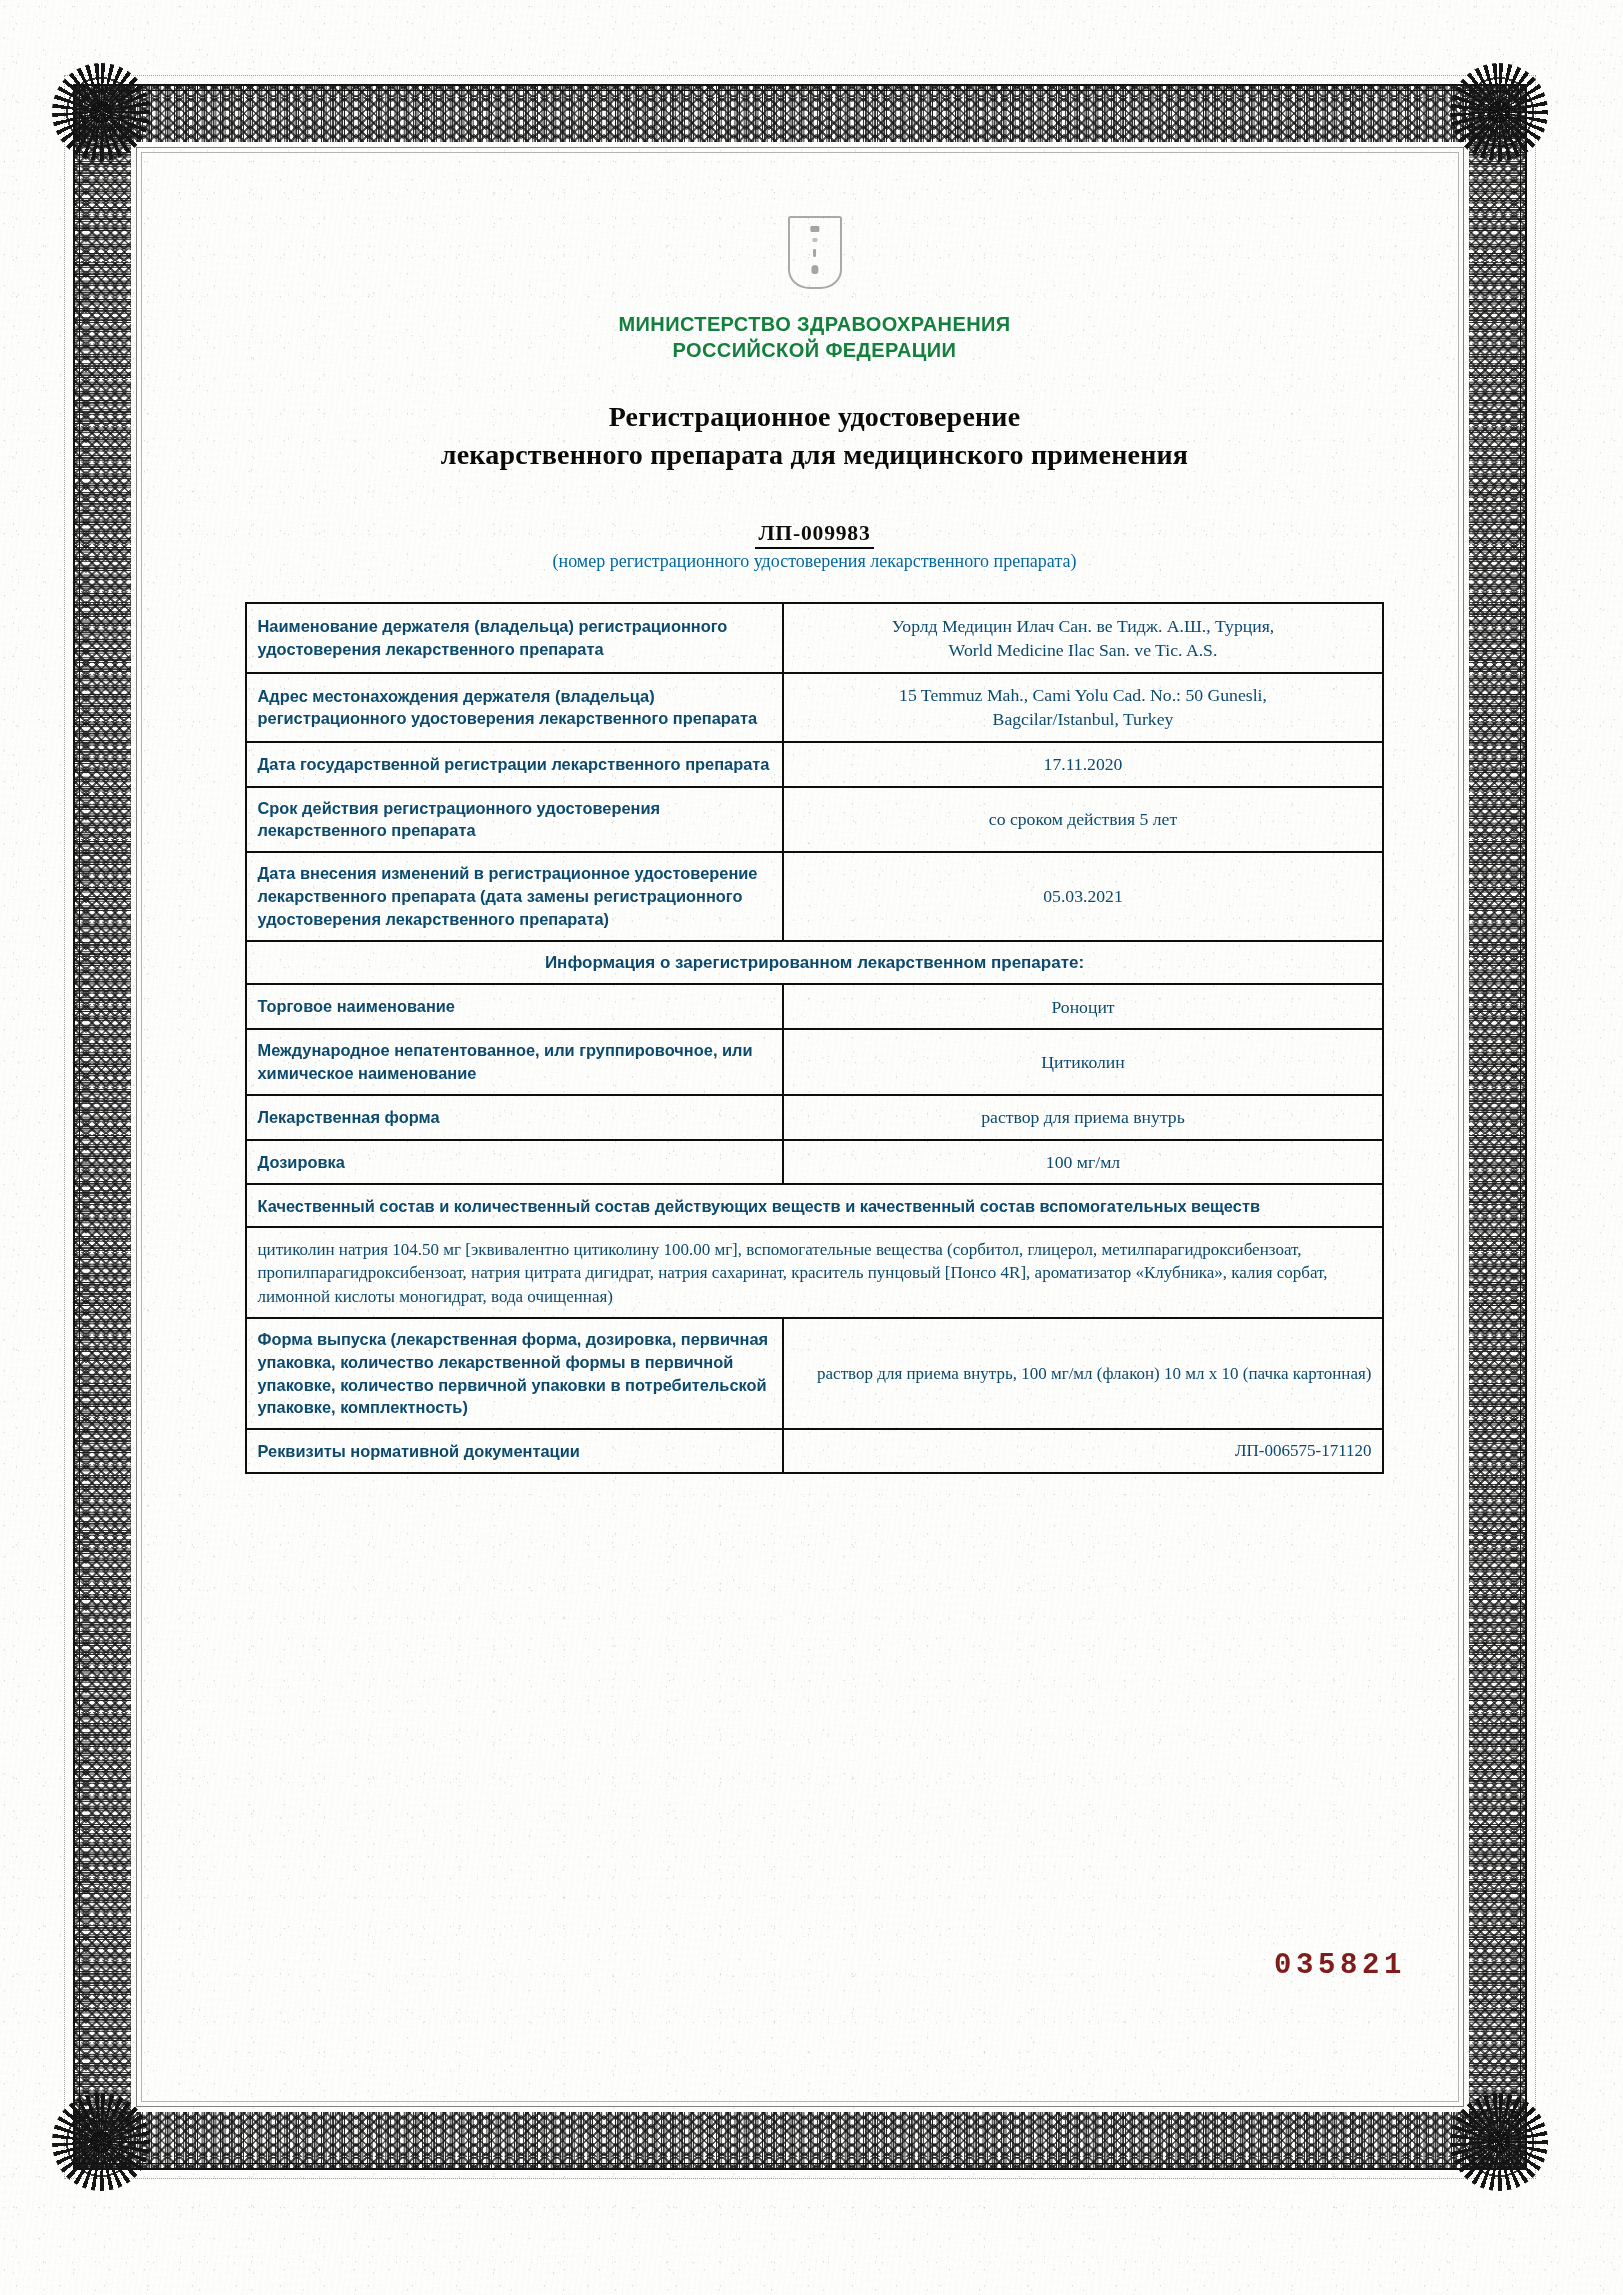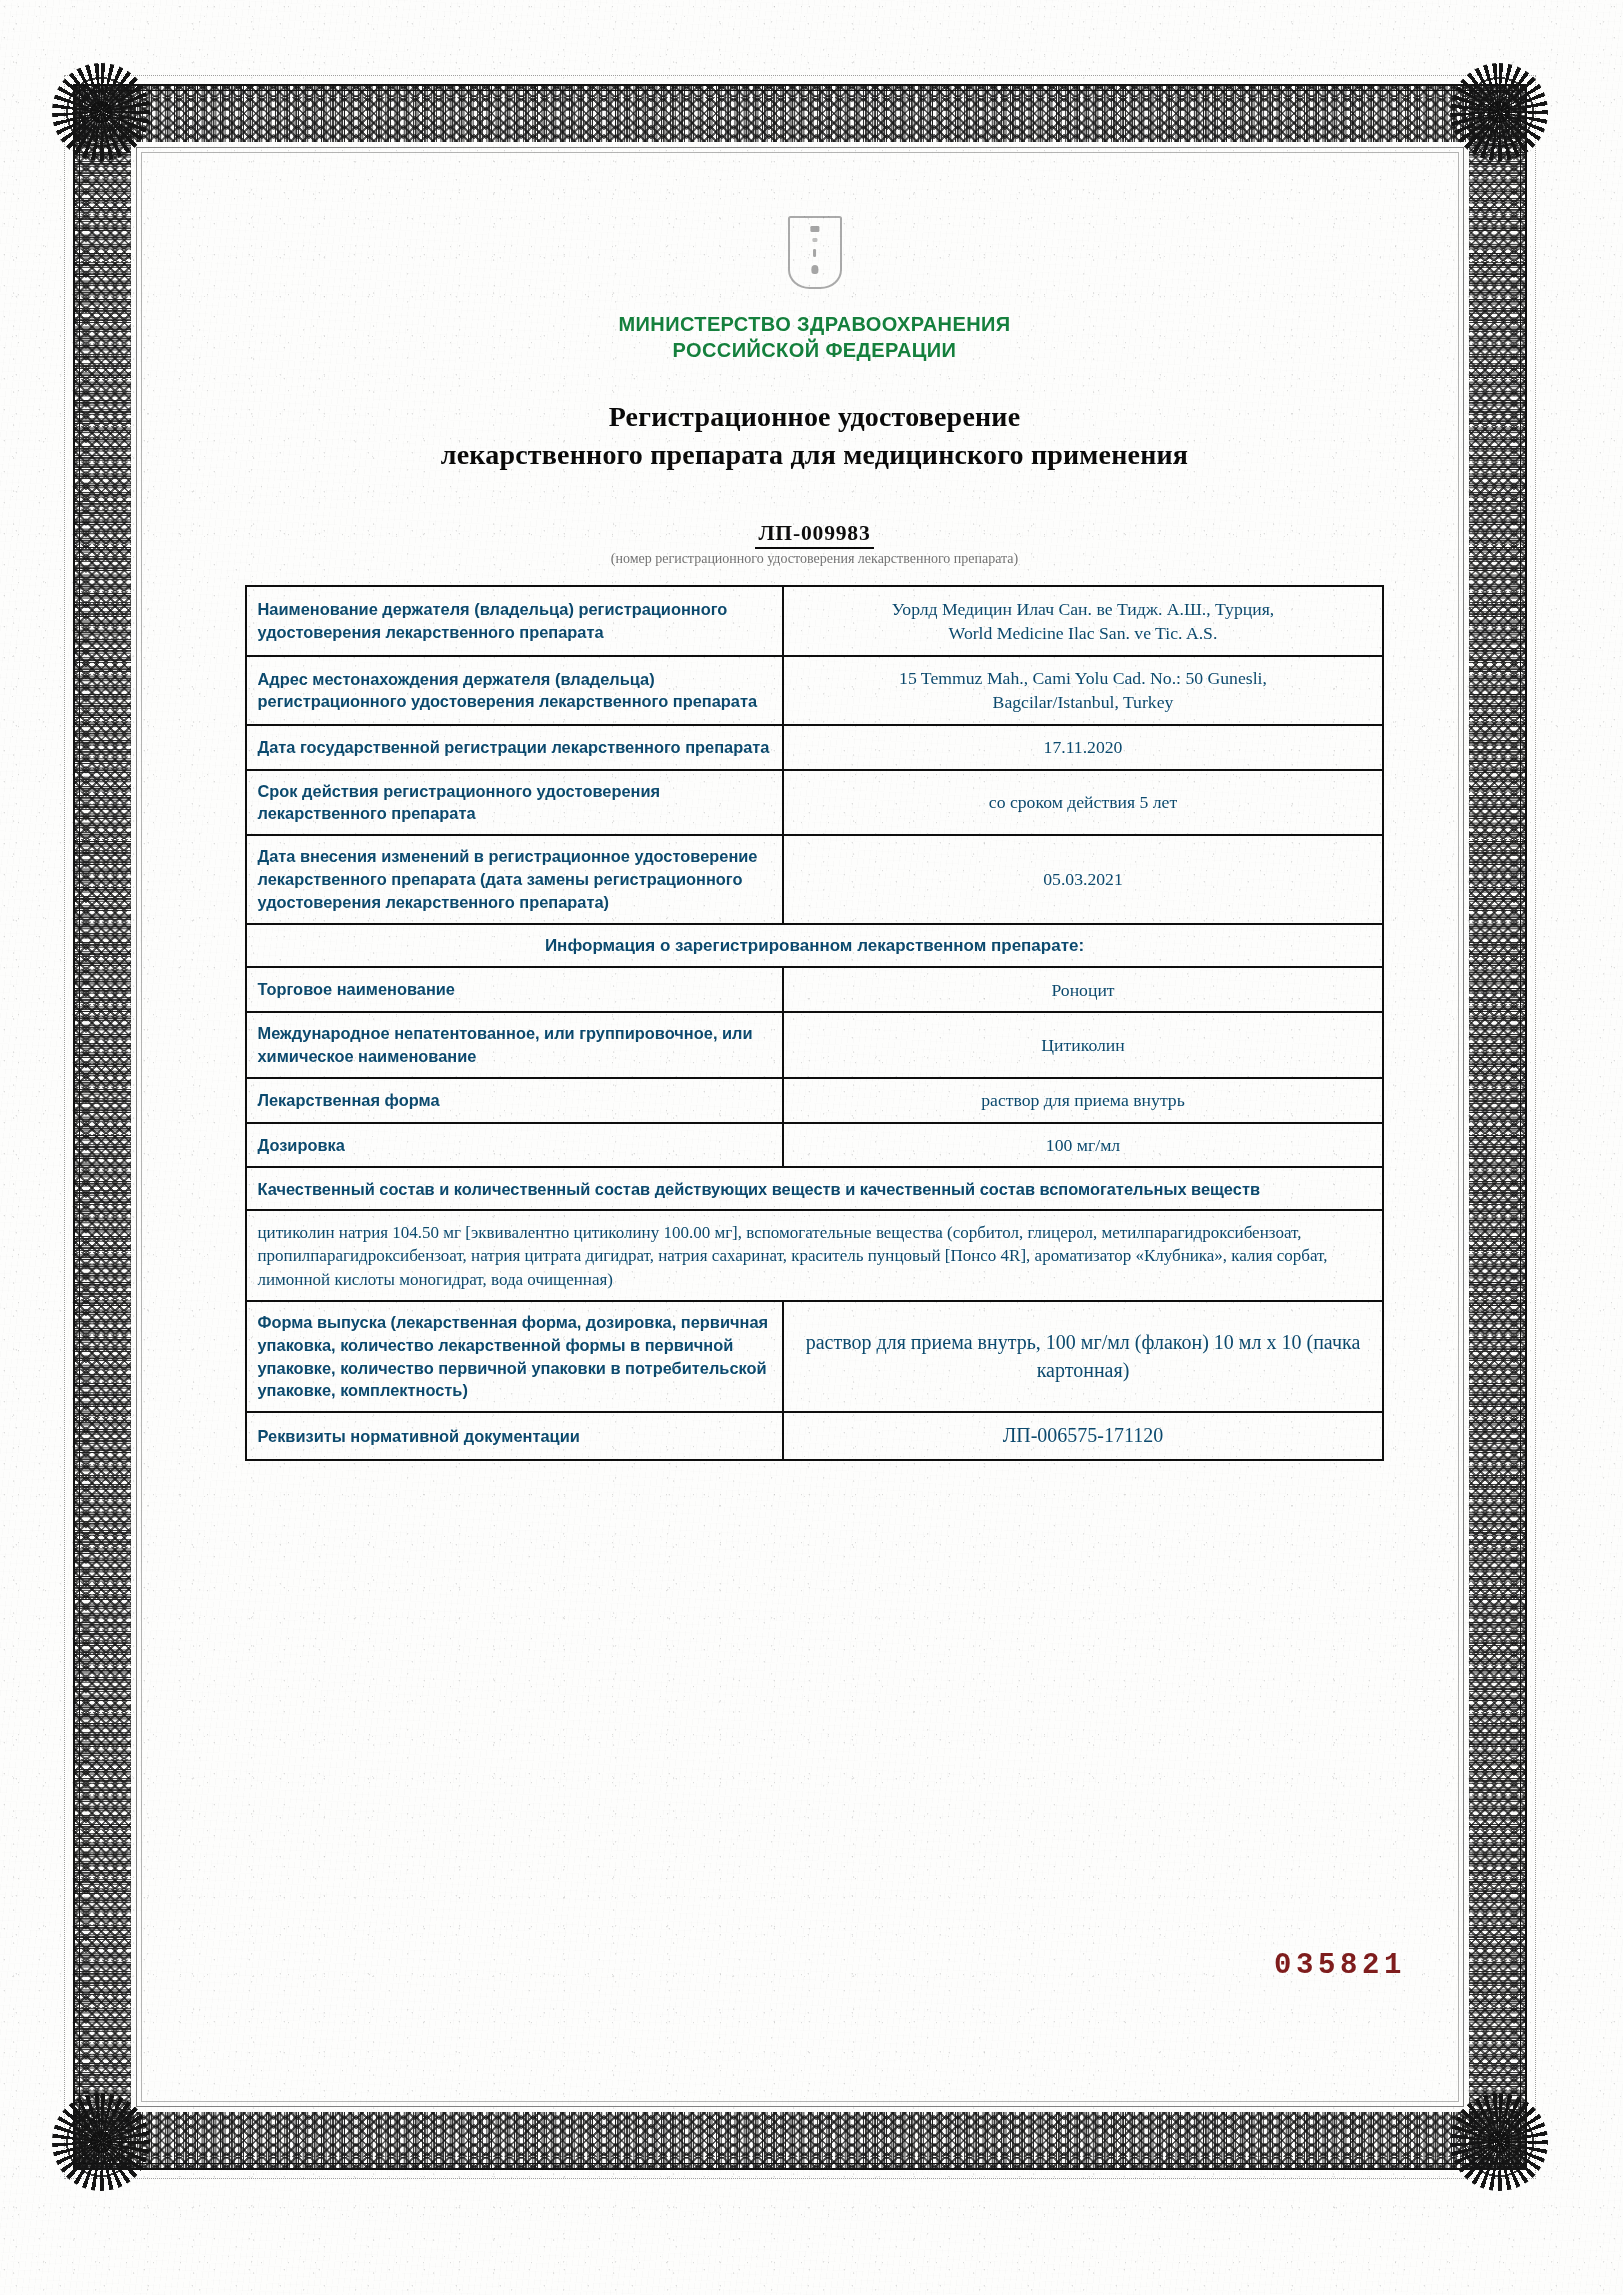--- a/index.html
+++ b/index.html
@@ -189,23 +189,23 @@
     font-size: 21.6px;
     letter-spacing: 0.8px;
     margin-bottom: 5.2px;
   }
   .reg-number span {
     border-bottom: 2.6px solid #0a0a0a;
     padding: 0 3.9px 2px 3.9px;
   }
   .reg-caption {
     text-align: center;
-    font-size: 14px;
-    margin-bottom: 18px;
-    color: #737373;
+    font-size: 18px;
+    margin-bottom: 30px;
+    color: #0369a1;
   }
 
   
   table.reg {
     width: 1139px;
     margin: 9px auto;
     border-collapse: collapse;
     table-layout: fixed;
     font-size: 17px;
     color: #0c4a6e;
@@ -242,22 +242,22 @@
     text-align: left;
     line-height: 1.42;
   }
   td.fullplain {
     text-align: left;
     font-size: 17px;
     line-height: 1.46;
     font-family: "Liberation Serif", "DejaVu Serif", serif;
   }
   td.val-left {
-    text-align: center;
-    font-size: 20px;
+    text-align: right;
+    font-size: 17px;
     vertical-align: top;
     line-height: 1.40;
     font-family: "Liberation Serif", "DejaVu Serif", serif;
   }
   td.lbl-top { vertical-align: top; }
 
   
   .serial {
     position: absolute;
     right: 217px;

